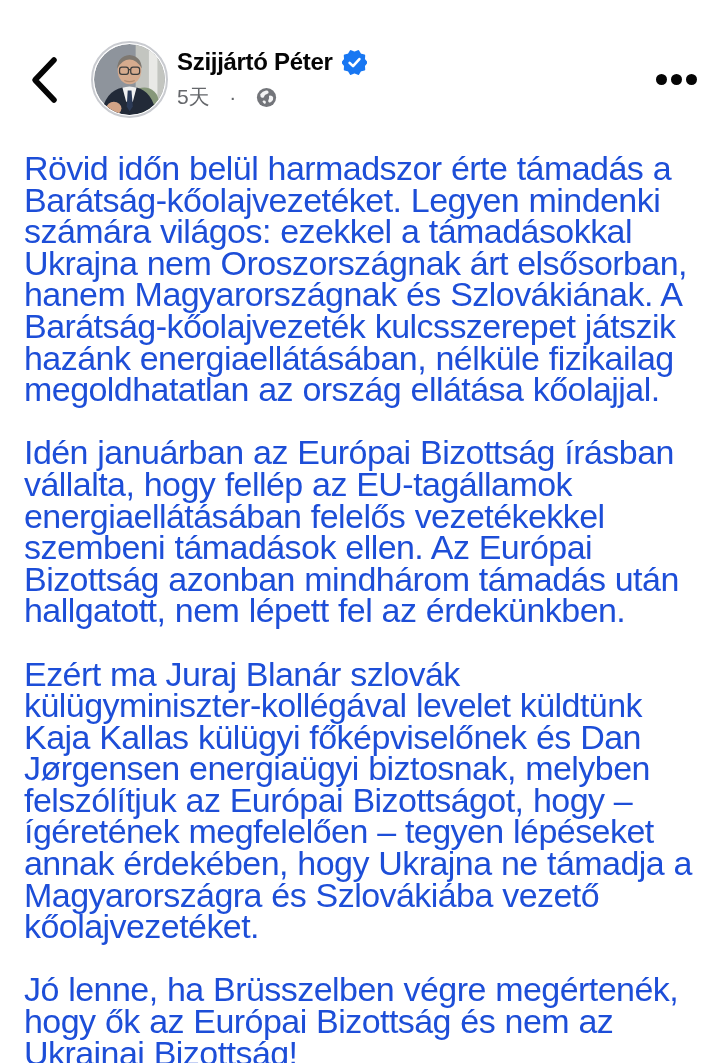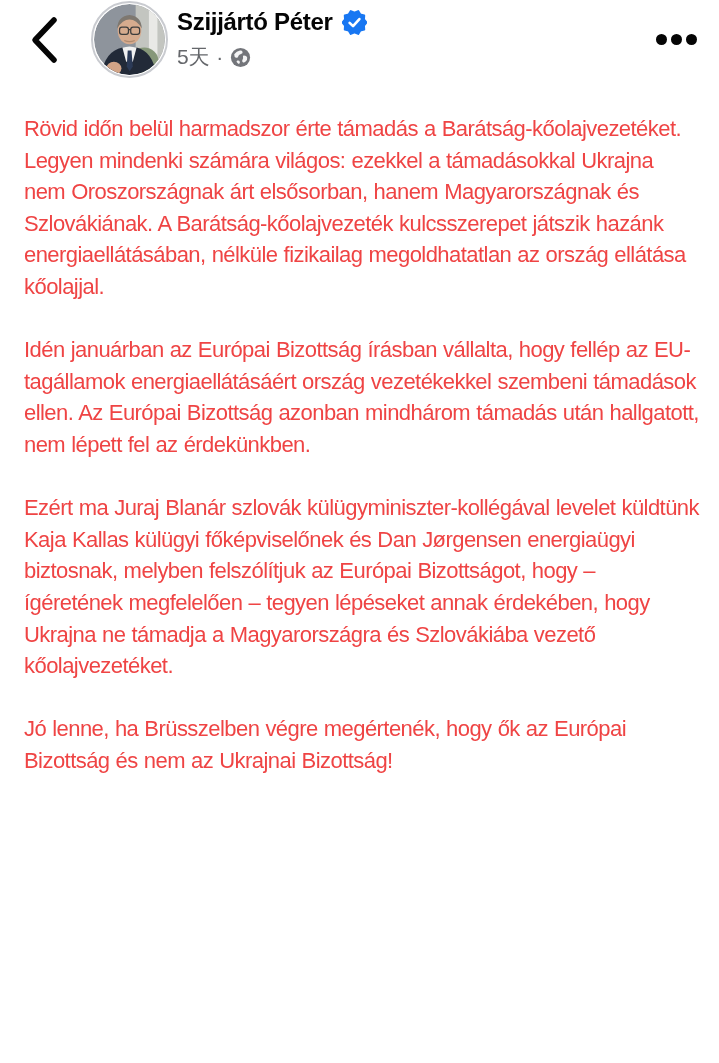--- a/index.html
+++ b/index.html
@@ -9,21 +9,21 @@
     background: #ffffff;
     font-family: "Liberation Sans", sans-serif;
     color: #050505;
     overflow: hidden;
     position: relative;
   }
 
   
   .post-header {
     position: relative;
-    width: 719px; height: 82px;
+    width: 719px; height: 82px; margin-top: 40px;
   }
   .back-btn {
     position: absolute; left: 22px; top: 12px;
     width: 44px; height: 58px;
     background: none; border: none; cursor: pointer;
     display: flex; align-items: center; justify-content: center;
   }
   .avatar-wrap {
     position: absolute; left: 91px; top: 1px;
     width: 77px; height: 77px;
@@ -36,44 +36,44 @@
   .avatar-wrap svg { display: block; width: 71px; height: 71px; border-radius: 50%; }
   .header-text { position: absolute; left: 177px; top: 8px; }
   .name-row { display: flex; align-items: center; gap: 9px; }
   .profile-name {
     font-size: 24px; font-weight: 700; color: #050505;
     letter-spacing: -0.3px; cursor: pointer;
   }
   .verified { width: 25px; height: 25px; display: inline-block; }
   .meta-row {
     margin-top: 7px;
-    display: flex; align-items: center; gap: 7px;
+    display: flex; align-items: center; gap: 20px;
     font-size: 21px; color: #65676B; letter-spacing: -0.2px;
   }
   .globe { width: 21px; height: 21px; display: inline-block; }
   .more-btn {
     position: absolute; left: 648px; top: 24px;
     width: 56px; height: 30px;
     background: none; border: none; cursor: pointer;
     display: flex; align-items: center; justify-content: center; gap: 4px;
   }
   .more-btn i {
     width: 11px; height: 11px; border-radius: 50%;
     background: #050505; display: block;
   }
 
   
   .post-body {
     padding: 31px 20px 0 24px;
   }
   .post-body p {
-    font-size: 22px;
+    font-size: 34px;
     line-height: 31.6px;
     letter-spacing: -0.55px;
-    color: #ef4444;
+    color: #1d4ed8;
     margin-bottom: 31.6px;
     word-spacing: 0.5px;
   }
   .post-body p:last-child { margin-bottom: 12px; }
 </style>
 </head>
 <body>
 
 <header class="post-header">
 
@@ -143,16 +143,16 @@
       <i></i>
         <i></i>
         <i></i>
     </span>
   </button>
 
 </header>
 
 <main class="post-body">
   <p>Rövid időn belül harmadszor érte támadás a Barátság-kőolajvezetéket. Legyen mindenki számára világos: ezekkel a támadásokkal Ukrajna nem Oroszországnak árt elsősorban, hanem Magyarországnak és Szlovákiának. A Barátság-kőolajvezeték kulcsszerepet játszik hazánk energiaellátásában, nélküle fizikailag megoldhatatlan az ország ellátása kőolajjal.</p>
-  <p>Idén januárban az Európai Bizottság írásban vállalta, hogy fellép az EU-tagállamok energiaellátásáért ország vezetékekkel szembeni támadások ellen. Az Európai Bizottság azonban mindhárom támadás után hallgatott, nem lépett fel az érdekünkben.</p>
+  <p>Idén januárban az Európai Bizottság írásban vállalta, hogy fellép az EU-tagállamok energiaellátásában felelős vezetékekkel szembeni támadások ellen. Az Európai Bizottság azonban mindhárom támadás után hallgatott, nem lépett fel az érdekünkben.</p>
   <p>Ezért ma Juraj Blanár szlovák külügyminiszter-kollégával levelet küldtünk Kaja Kallas külügyi főképviselőnek és Dan Jørgensen energiaügyi biztosnak, melyben felszólítjuk az Európai Bizottságot, hogy – ígéretének megfelelően – tegyen lépéseket annak érdekében, hogy Ukrajna ne támadja a Magyarországra és Szlovákiába vezető kőolajvezetéket.</p>
   <p>Jó lenne, ha Brüsszelben végre megértenék, hogy ők az Európai Bizottság és nem az Ukrajnai Bizottság!</p>
 </main>
 
 </body></html>

